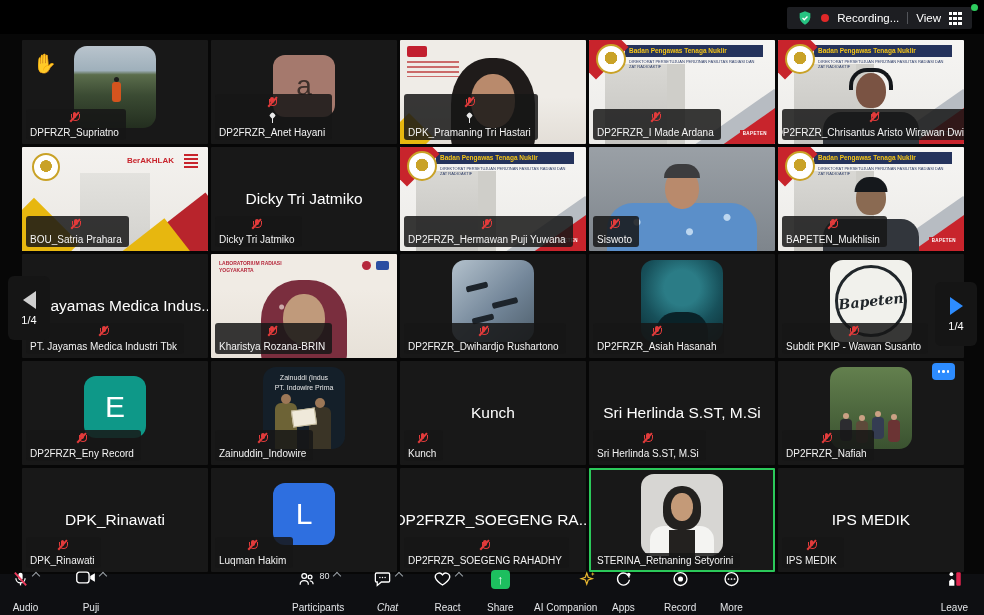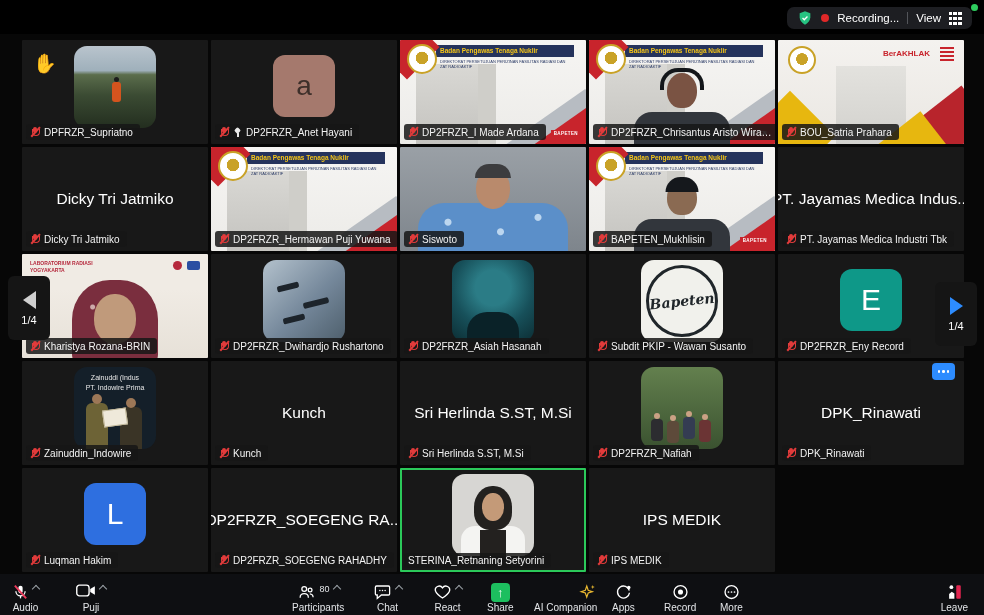--- a/index.html
+++ b/index.html
@@ -4,40 +4,40 @@
 <style>
   html,body{margin:0;padding:0;}
   body{width:984px;height:615px;background:#070707;position:relative;overflow:hidden;
        font-family:"Liberation Sans",sans-serif;-webkit-font-smoothing:antialiased;}
   i,b{display:block;font-style:normal;}
 
   
   .topbar{position:absolute;top:0;left:0;right:0;height:34px;background:#000;}
   .cam-dot{position:absolute;top:4px;right:6px;width:7px;height:7px;border-radius:50%;background:#2ecc5e;}
   .top-pill{position:absolute;top:7px;right:12px;height:22px;display:flex;align-items:center;gap:8px;
-            background:#1d1e22;border-radius:7px;padding:0 10px;}
+            background:#1d1e22;border-radius:2px;padding:0 10px;}
   .rec-dot{width:8px;height:8px;border-radius:50%;background:#e02828;}
   .top-txt{color:#fff;font-size:11.5px;}
   .top-div{width:1px;height:12px;background:#53555a;}
   .grid-ic{width:13px;height:13px;
      background:linear-gradient(#fff,#fff),linear-gradient(#fff,#fff),linear-gradient(#fff,#fff);
      background-size:13px 3px;background-position:0 0,0 5px,0 10px;background-repeat:no-repeat;position:relative;}
   .grid-ic::after{content:"";position:absolute;inset:0;
      background:linear-gradient(90deg,transparent 3px,#1d1e22 3px 4.5px,transparent 4.5px 8px,#1d1e22 8px 9.5px,transparent 9.5px);}
 
   
   .grid{position:absolute;left:22px;top:40px;display:grid;grid-template-columns:repeat(5,186px);
         grid-auto-rows:104px;gap:3px;}
   .tile{position:relative;background:#181818;overflow:hidden;border-radius:1px;}
   .tile.active{outline:2px solid #2bc95a;outline-offset:-2px;}
   .cname{position:absolute;inset:0;display:flex;align-items:center;justify-content:center;
          color:#fff;font-size:15.5px;white-space:nowrap;}
   .nl{position:absolute;left:4px;bottom:4px;display:flex;align-items:center;gap:4px;z-index:9;
       background:rgba(22,22,22,.85);border-radius:3px;padding:2px 7px 2px 4px;
-      font-size:10px;color:#f3f3f3;white-space:nowrap;max-width:calc(100% - 10px);overflow:hidden;}
+      font-size:10px;color:#f3f3f3;white-space:nowrap;max-width:calc(100% - 10px);overflow:hidden;flex-direction:column;}
   .nl span.t{overflow:hidden;text-overflow:ellipsis;}
   .hand{position:absolute;left:11px;top:12px;font-size:19px;z-index:8;color:#f5c33b;}
 
   
   .mic{position:relative;width:10px;height:12px;flex:0 0 auto;}
   .mic::before{content:"";position:absolute;left:3.4px;top:.5px;width:3.6px;height:6.5px;background:#e23b3b;border-radius:2px;}
   .mic::after{content:"";position:absolute;left:1.6px;top:3px;width:6.8px;height:5.5px;border:1px solid #e23b3b;border-top:none;border-radius:0 0 6px 6px;}
   .mic i{position:absolute;left:-1.5px;top:5.2px;width:13px;height:1.7px;background:#e23b3b;transform:rotate(-48deg);}
   .pin{position:relative;width:9px;height:11px;flex:0 0 auto;}
   .pin::before{content:"";position:absolute;left:2px;top:1px;width:5px;height:5px;background:#e9e9e9;border-radius:1.5px;transform:rotate(45deg);}
@@ -176,21 +176,21 @@
   .pager-left{left:8px;top:276px;}
   .pager-right{right:7px;top:282px;}
   .tri-l{width:0;height:0;border-top:9px solid transparent;border-bottom:9px solid transparent;border-right:13px solid #cfcfcf;}
   .tri-r{width:0;height:0;border-top:9px solid transparent;border-bottom:9px solid transparent;border-left:13px solid #2d8cff;}
   .blue-chip{position:absolute;right:29px;top:363px;width:23px;height:17px;border-radius:4px;background:#2d8cff;z-index:20;
              display:flex;align-items:center;justify-content:center;gap:2px;}
   .blue-chip i{width:2.6px;height:2.6px;border-radius:50%;background:#fff;}
 
   
   .tb{position:absolute;left:0;right:0;bottom:0;height:41px;background:#0e0f12;z-index:30;}
-  .tbi{position:absolute;bottom:2px;display:flex;flex-direction:column;align-items:center;gap:0;
+  .tbi{position:absolute;bottom:2px;display:flex;flex-direction:column;align-items:center;gap:13px;
        color:#e3e5e8;font-size:10px;cursor:pointer;}
   .irow{display:flex;align-items:flex-start;gap:4px;height:19px;}
   .caret{width:5px;height:5px;border-right:1.4px solid #9aa0a6;border-bottom:1.4px solid #9aa0a6;
          transform:rotate(-135deg);margin-top:3px;}
   .cnt{font-size:9px;color:#e3e5e8;margin-top:1px;}
   .share-ic{width:19px;height:19px;border-radius:4px;background:#1dbf5f;color:#fff;display:flex;
             align-items:center;justify-content:center;font-size:13px;font-weight:bold;}
 </style>
 </head>
 <body>
@@ -229,20 +229,36 @@
     <div class="av av-anet">a</div>
     <div class="nl">
       <span class="mic">
           <i></i>
         </span>
       <span class="pin"></span>
       <span class="t">DP2FRZR_Anet Hayani</span>
     </div>
   </div>
 
+  <div class="tile">
+    <div class="full pram">
+      <i class="pr-logo"></i>
+        <i class="pr-l1"></i>
+        <i class="pr-hij"></i>
+        <i class="pr-face"></i>
+        <i class="pr-yel"></i>
+    </div>
+    <div class="nl">
+      <span class="mic">
+          <i></i>
+        </span>
+      <span class="pin"></span>
+      <span class="t">DPK_Pramaning Tri Hastari</span>
+    </div>
+  </div>
 
   <div class="tile">
     <div class="full bap">
       <i class="b-build"></i>
         <i class="b-rib"></i>
       <span class="b-t1">Badan Pengawas Tenaga Nuklir</span>
       <span class="b-t2">DIREKTORAT PERSETUJUAN PERIZINAN FASILITAS RADIASI DAN ZAT RADIOAKTIF</span>
       <i class="b-gar"></i>
       <i class="b-ctl"></i>
         <i class="b-cbr1"></i>
@@ -589,21 +605,21 @@
           <path d="M3.5 19.5c0-3.1 2.5-5.2 5.5-5.2s5.5 2.1 5.5 5.2"></path>
         <circle cx="16.8" cy="9.2" r="2.5"></circle>
           <path d="M16.4 14.4c2.7.3 4.4 2.1 4.4 4.7"></path>
       </svg>
       <span class="cnt">80</span>
       <span class="caret"></span>
     </span>
     <span>Participants</span>
   </div>
 
-  <div class="tbi" style="left:373px;">
+  <div class="tbi" style="left:373px;font-style:italic;">
     <span class="irow">
       <svg width="19" height="18" viewBox="0 0 24 24">
         <path d="M4 4h16a1.5 1.5 0 0 1 1.5 1.5v9A1.5 1.5 0 0 1 20 16h-9.5L5 20.5V16H4a1.5 1.5 0 0 1-1.5-1.5v-9A1.5 1.5 0 0 1 4 4z" fill="none" stroke="#fff" stroke-width="1.7"></path>
         <circle cx="8.5" cy="10" r="1" fill="#fff"></circle>
           <circle cx="12" cy="10" r="1" fill="#fff"></circle>
           <circle cx="15.5" cy="10" r="1" fill="#fff"></circle>
       </svg>
       <span class="caret"></span>
     </span>
     <span>Chat</span>

